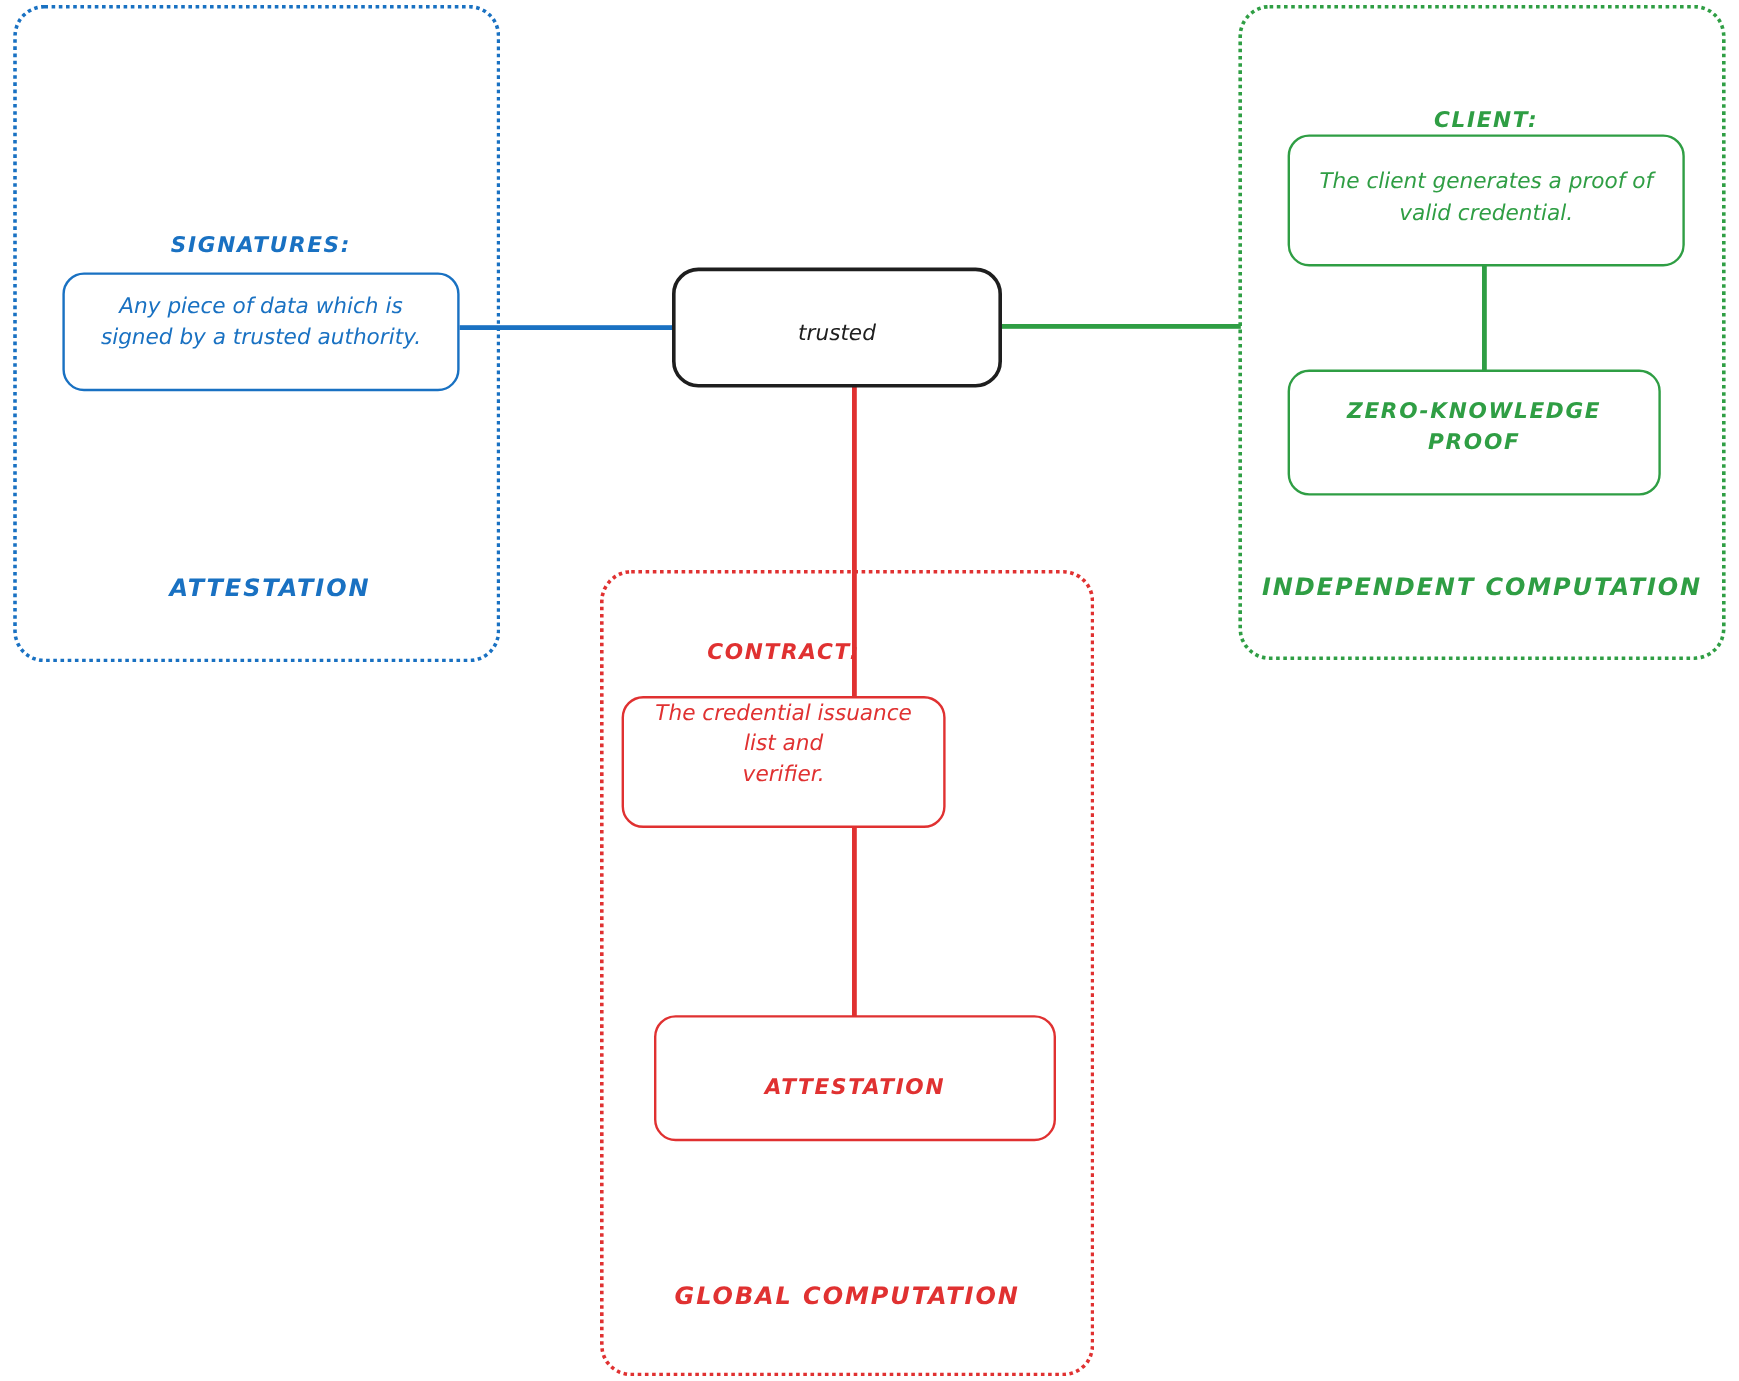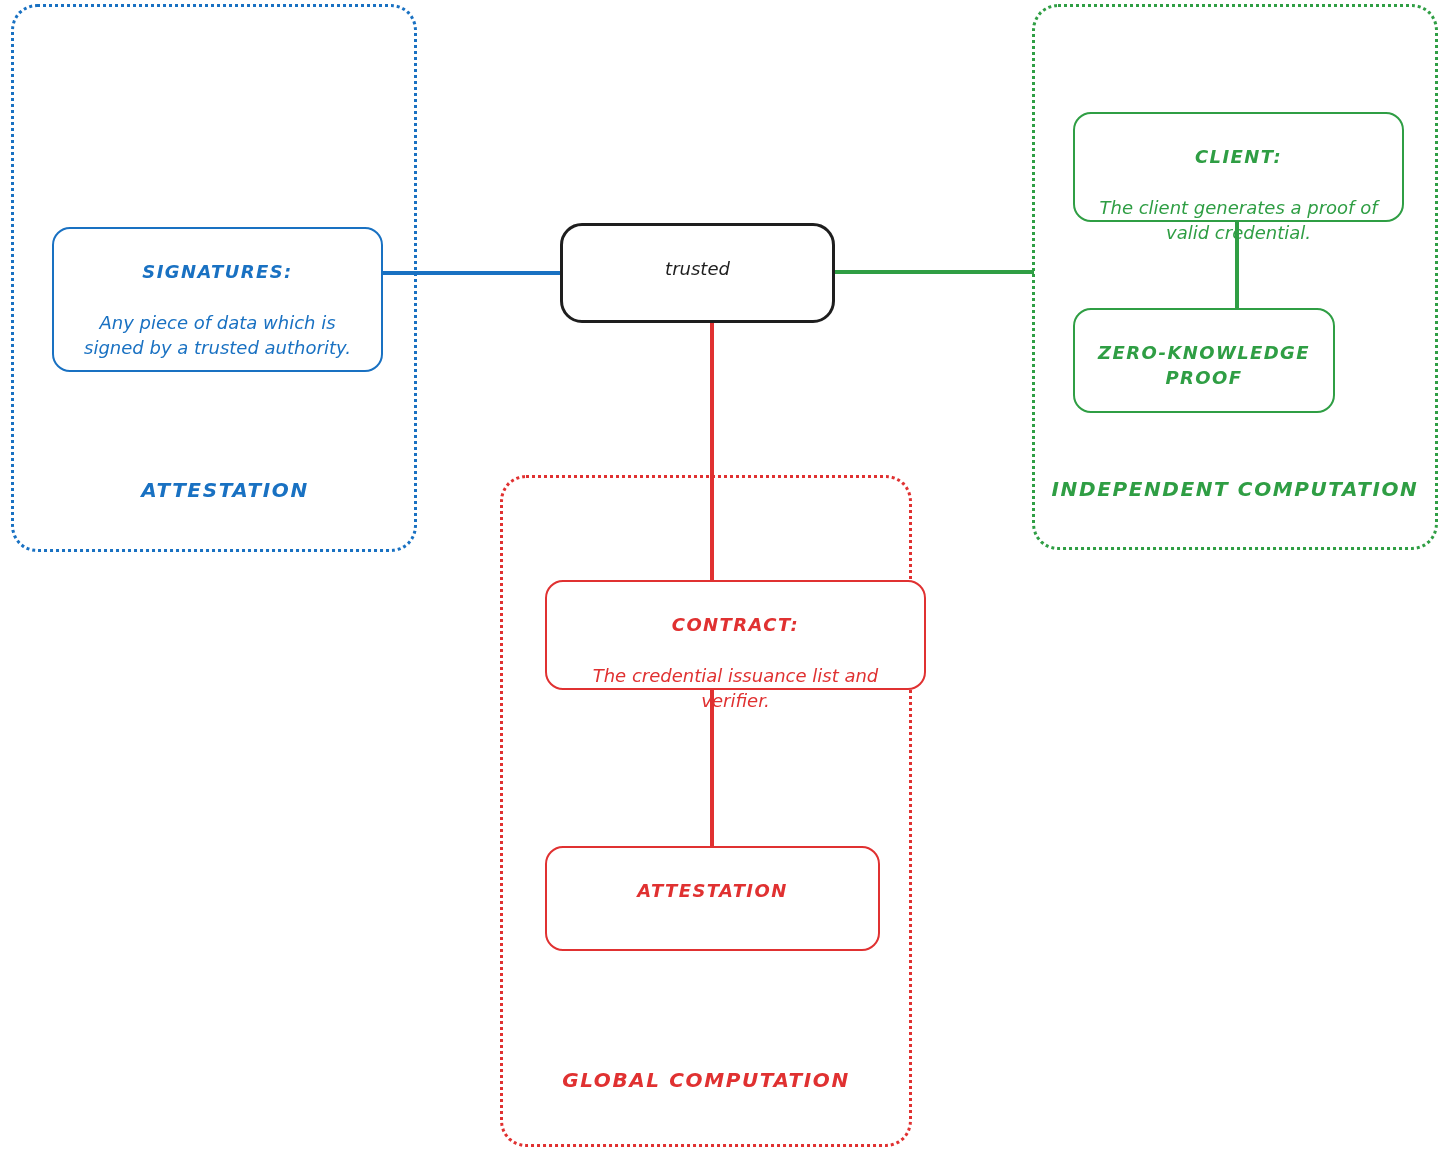--- a/index.html
+++ b/index.html
@@ -37,21 +37,21 @@
     white-space: nowrap;
   }
   .node {
     position: absolute;
     box-sizing: border-box;
     border-style: solid;
     border-width: 2.5px;
     border-radius: 18px;
     background: #ffffff;
     display: flex;
-    align-items: flex-start;
+    align-items: flex-end;
     justify-content: center;
     text-align: center;
     z-index: 3;
   }
   .node-text {
     font-family: "DejaVu Sans", sans-serif;
     font-size: 18px;
     line-height: 1.42;
     padding: 4px 14px;
     white-space: pre-line;
@@ -89,25 +89,25 @@
   
   #group-attestation { left: 11px;   top: 4px;   width: 406px; height: 548px; }
   #group-independent { left: 1032px; top: 4px;   width: 406px; height: 546px; }
   #group-global      { left: 500px;  top: 475px; width: 412px; height: 672px; }
 
   #label-attestation { left: 22px;   top: 478px;  width: 406px; }
   #label-independent { left: 1032px; top: 477px;  width: 406px; }
   #label-global      { left: 500px;  top: 1068px; width: 412px; }
 
   
-  #node-signatures { left: 52px;   top: 227px; width: 331px; height: 145px; }
+  #node-signatures { left: 52px;   top: 227px; width: 331px; height: 99px; }
   #node-zkcreds    { left: 560px;  top: 223px; width: 275px; height: 100px; }
   #node-client     { left: 1073px; top: 112px; width: 331px; height: 110px; }
-  #node-zkproof    { left: 1073px; top: 308px; width: 262px; height: 105px; }
-  #node-contract   { left: 545px;  top: 580px; width: 381px; height: 110px; }
+  #node-zkproof    { left: 1073px; top: 308px; width: 311px; height: 105px; }
+  #node-contract   { left: 518px;  top: 580px; width: 270px; height: 110px; }
   #node-blockchain { left: 545px;  top: 846px; width: 335px; height: 105px; }
 
   
   #edge-signatures-zkcreds { left: 383px;  top: 271px; width: 179px; }
   #edge-zkcreds-independent{ left: 834px;  top: 270px; width: 200px; }
   #edge-client-zkproof     { left: 1235px; top: 221px; height: 89px; }
   #edge-zkcreds-contract   { left: 710px;  top: 321px; height: 261px; }
   #edge-contract-blockchain{ left: 710px;  top: 688px; height: 160px; }
 </style>
 </head>

